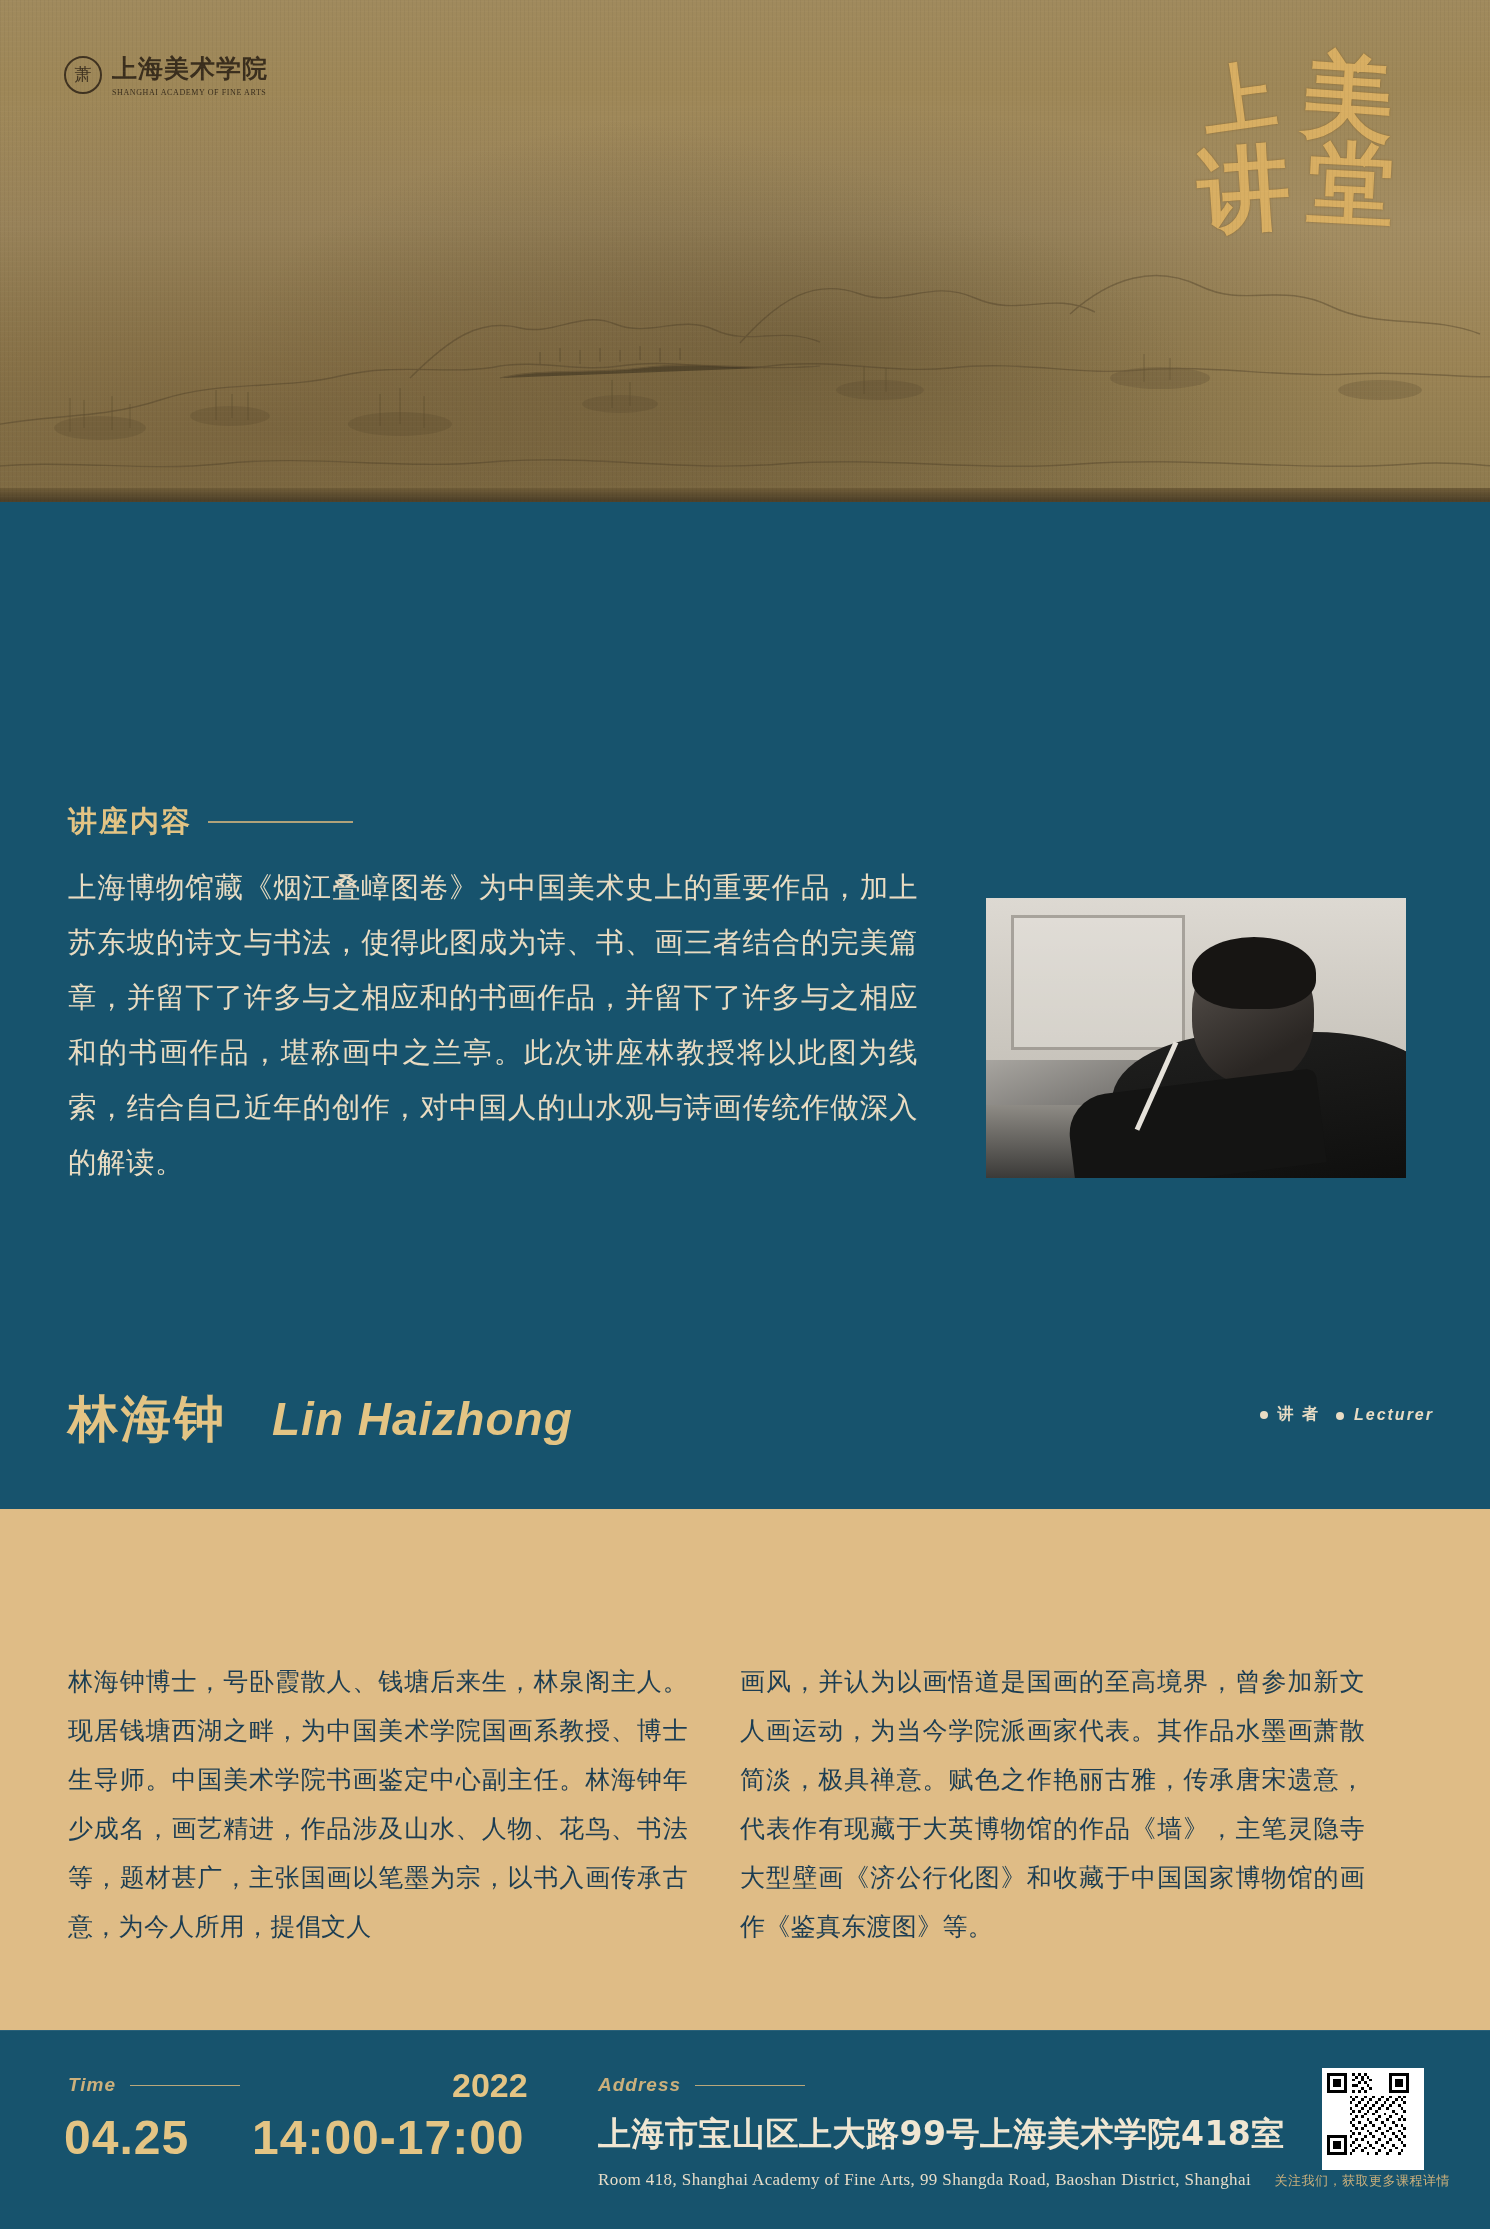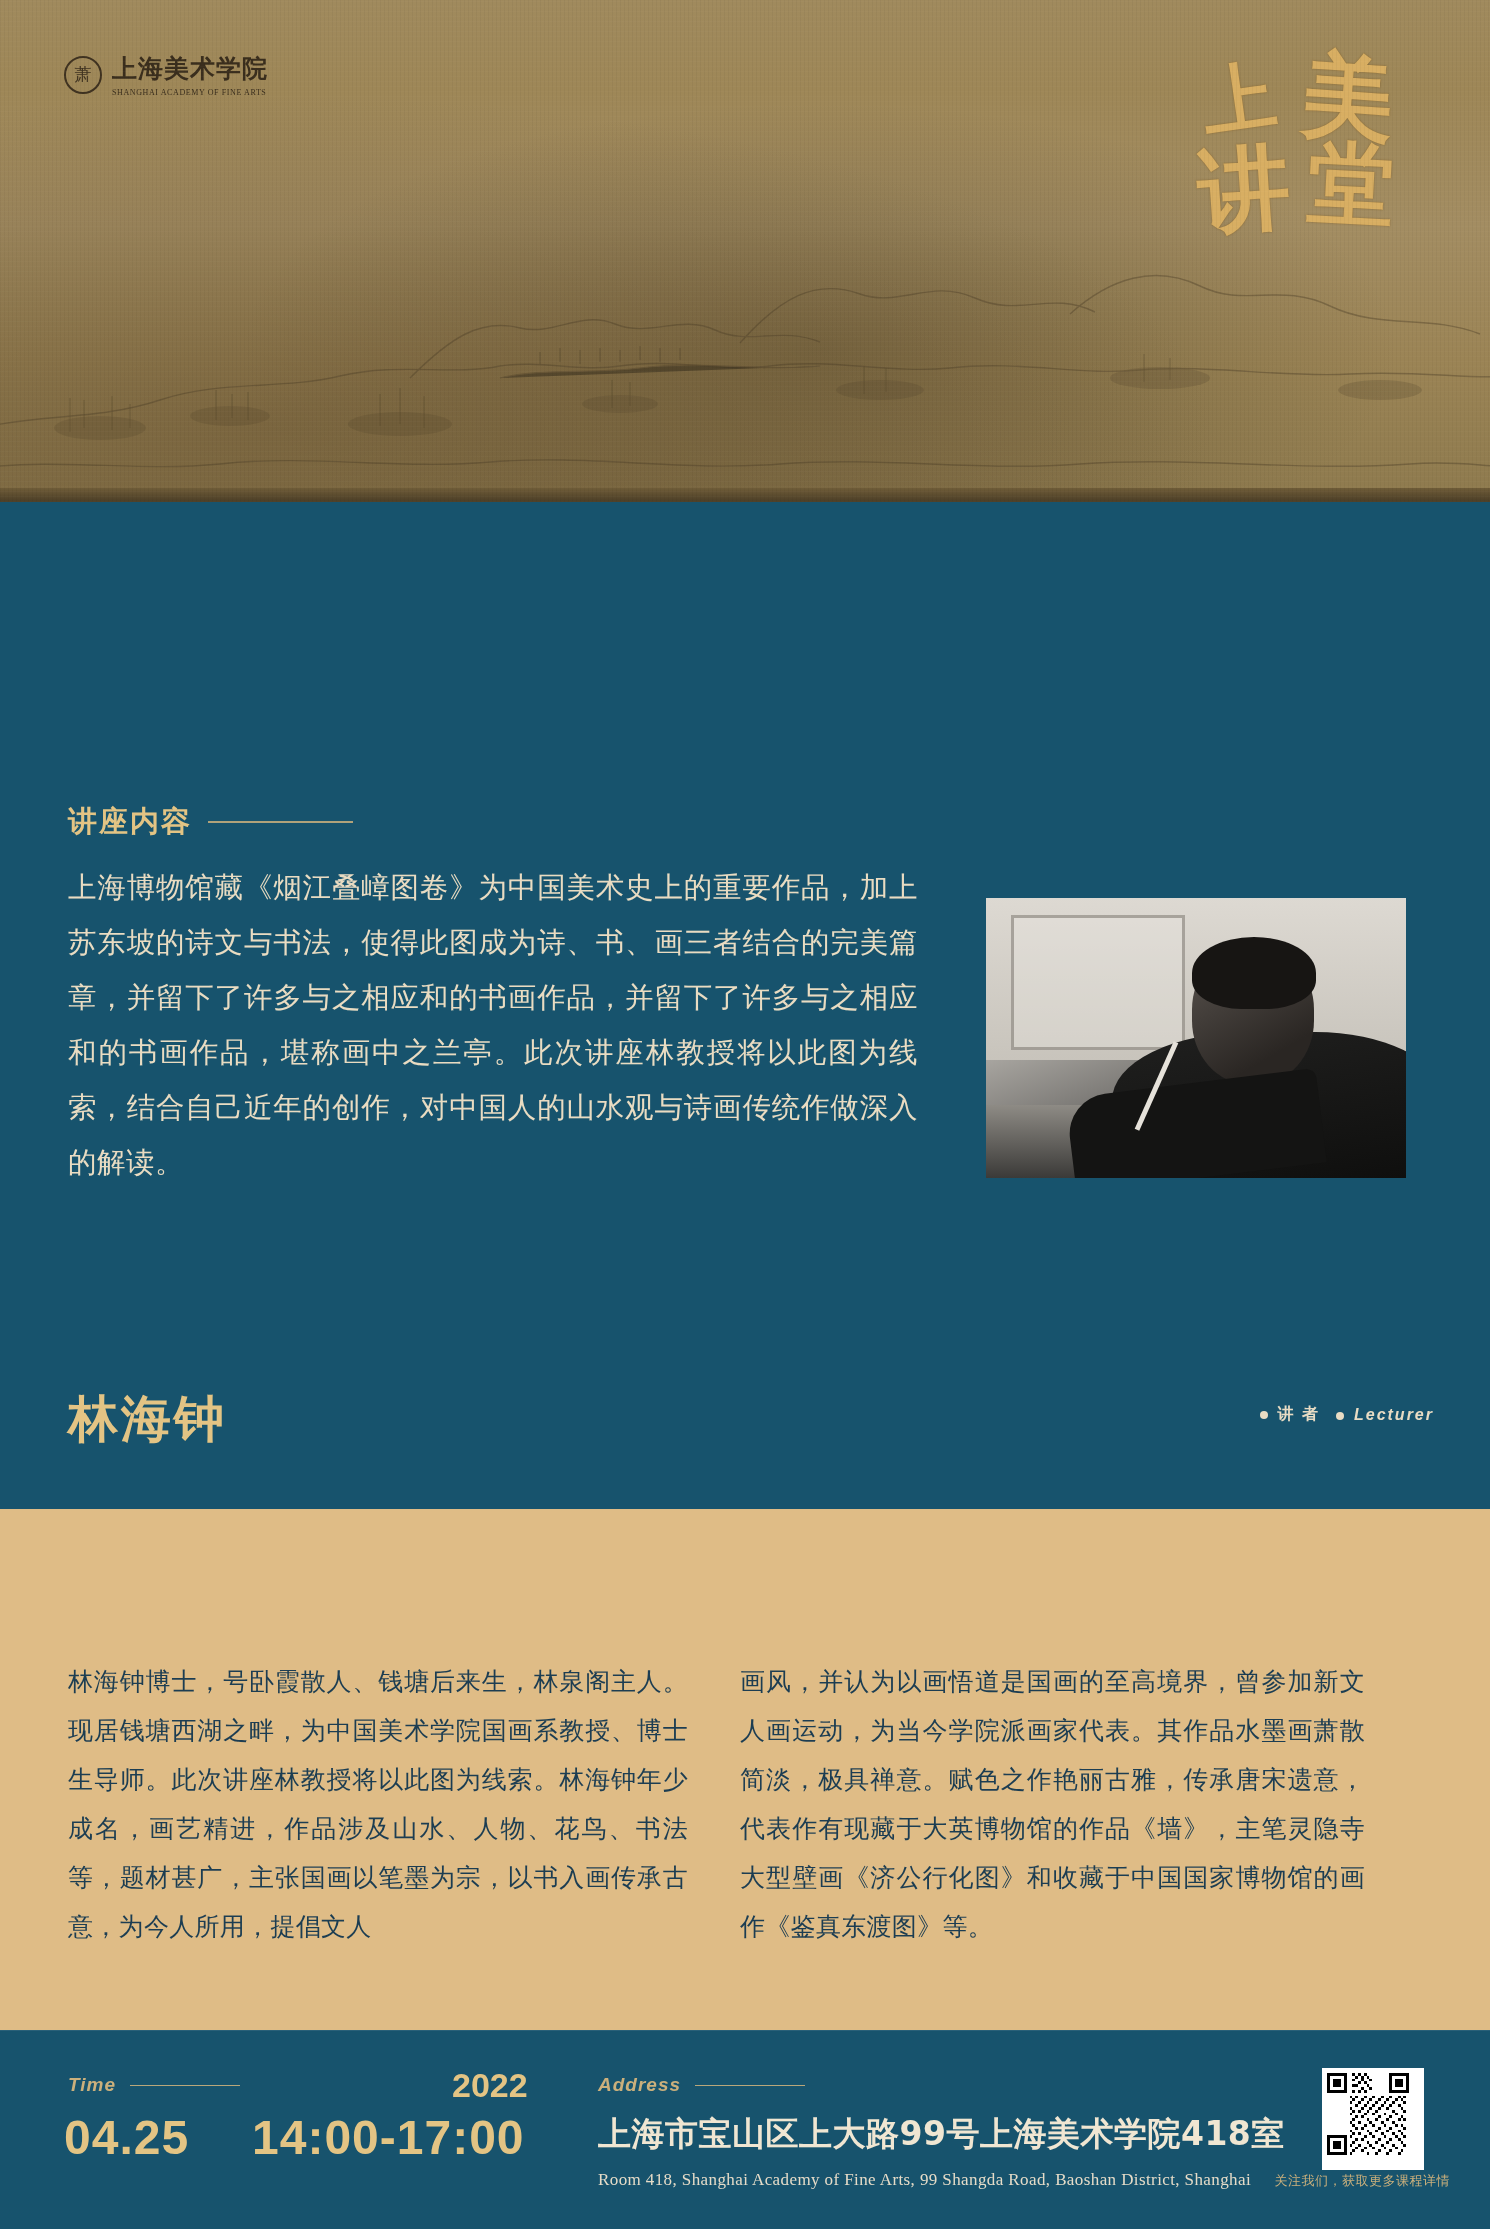--- a/index.html
+++ b/index.html
@@ -248,27 +248,28 @@
       <div class="desk"></div>
       <div class="body"></div>
       <div class="head"></div>
       <div class="hair"></div>
       <div class="arm"></div>
       <div class="brush"></div>
     </div>
   </div>
 
   <div class="lecturer-cn">林海钟</div>
+  <div class="lecturer-en">Lin Haizhong</div>
   <div class="lect-tags">
     <span><span class="dot"></span><span>讲 者</span></span>
     <span><span class="dot"></span><span class="en">Lecturer</span></span>
   </div>
 
   <div class="beige">
-    <div class="bio left">林海钟博士，号卧霞散人、钱塘后来生，林泉阁主人。现居钱塘西湖之畔，为中国美术学院国画系教授、博士生导师。此次讲座林教授将以此图为线索。林海钟年少成名，画艺精进，作品涉及山水、人物、花鸟、书法等，题材甚广，主张国画以笔墨为宗，以书入画传承古意，为今人所用，提倡文人</div>
+    <div class="bio left">林海钟博士，号卧霞散人、钱塘后来生，林泉阁主人。现居钱塘西湖之畔，为中国美术学院国画系教授、博士生导师。中国美术学院书画鉴定中心副主任。林海钟年少成名，画艺精进，作品涉及山水、人物、花鸟、书法等，题材甚广，主张国画以笔墨为宗，以书入画传承古意，为今人所用，提倡文人</div>
     <div class="bio right">画风，并认为以画悟道是国画的至高境界，曾参加新文人画运动，为当今学院派画家代表。其作品水墨画萧散简淡，极具禅意。赋色之作艳丽古雅，传承唐宋遗意，代表作有现藏于大英博物馆的作品《墙》，主笔灵隐寺大型壁画《济公行化图》和收藏于中国国家博物馆的画作《鉴真东渡图》等。</div>
   </div>
 
   <div class="footer">
     <div class="divider-top"></div>
 
     <div class="f-label time-label">
       <span>Time</span><span class="f-rule"></span>
     </div>
     <div class="year">2022</div>

